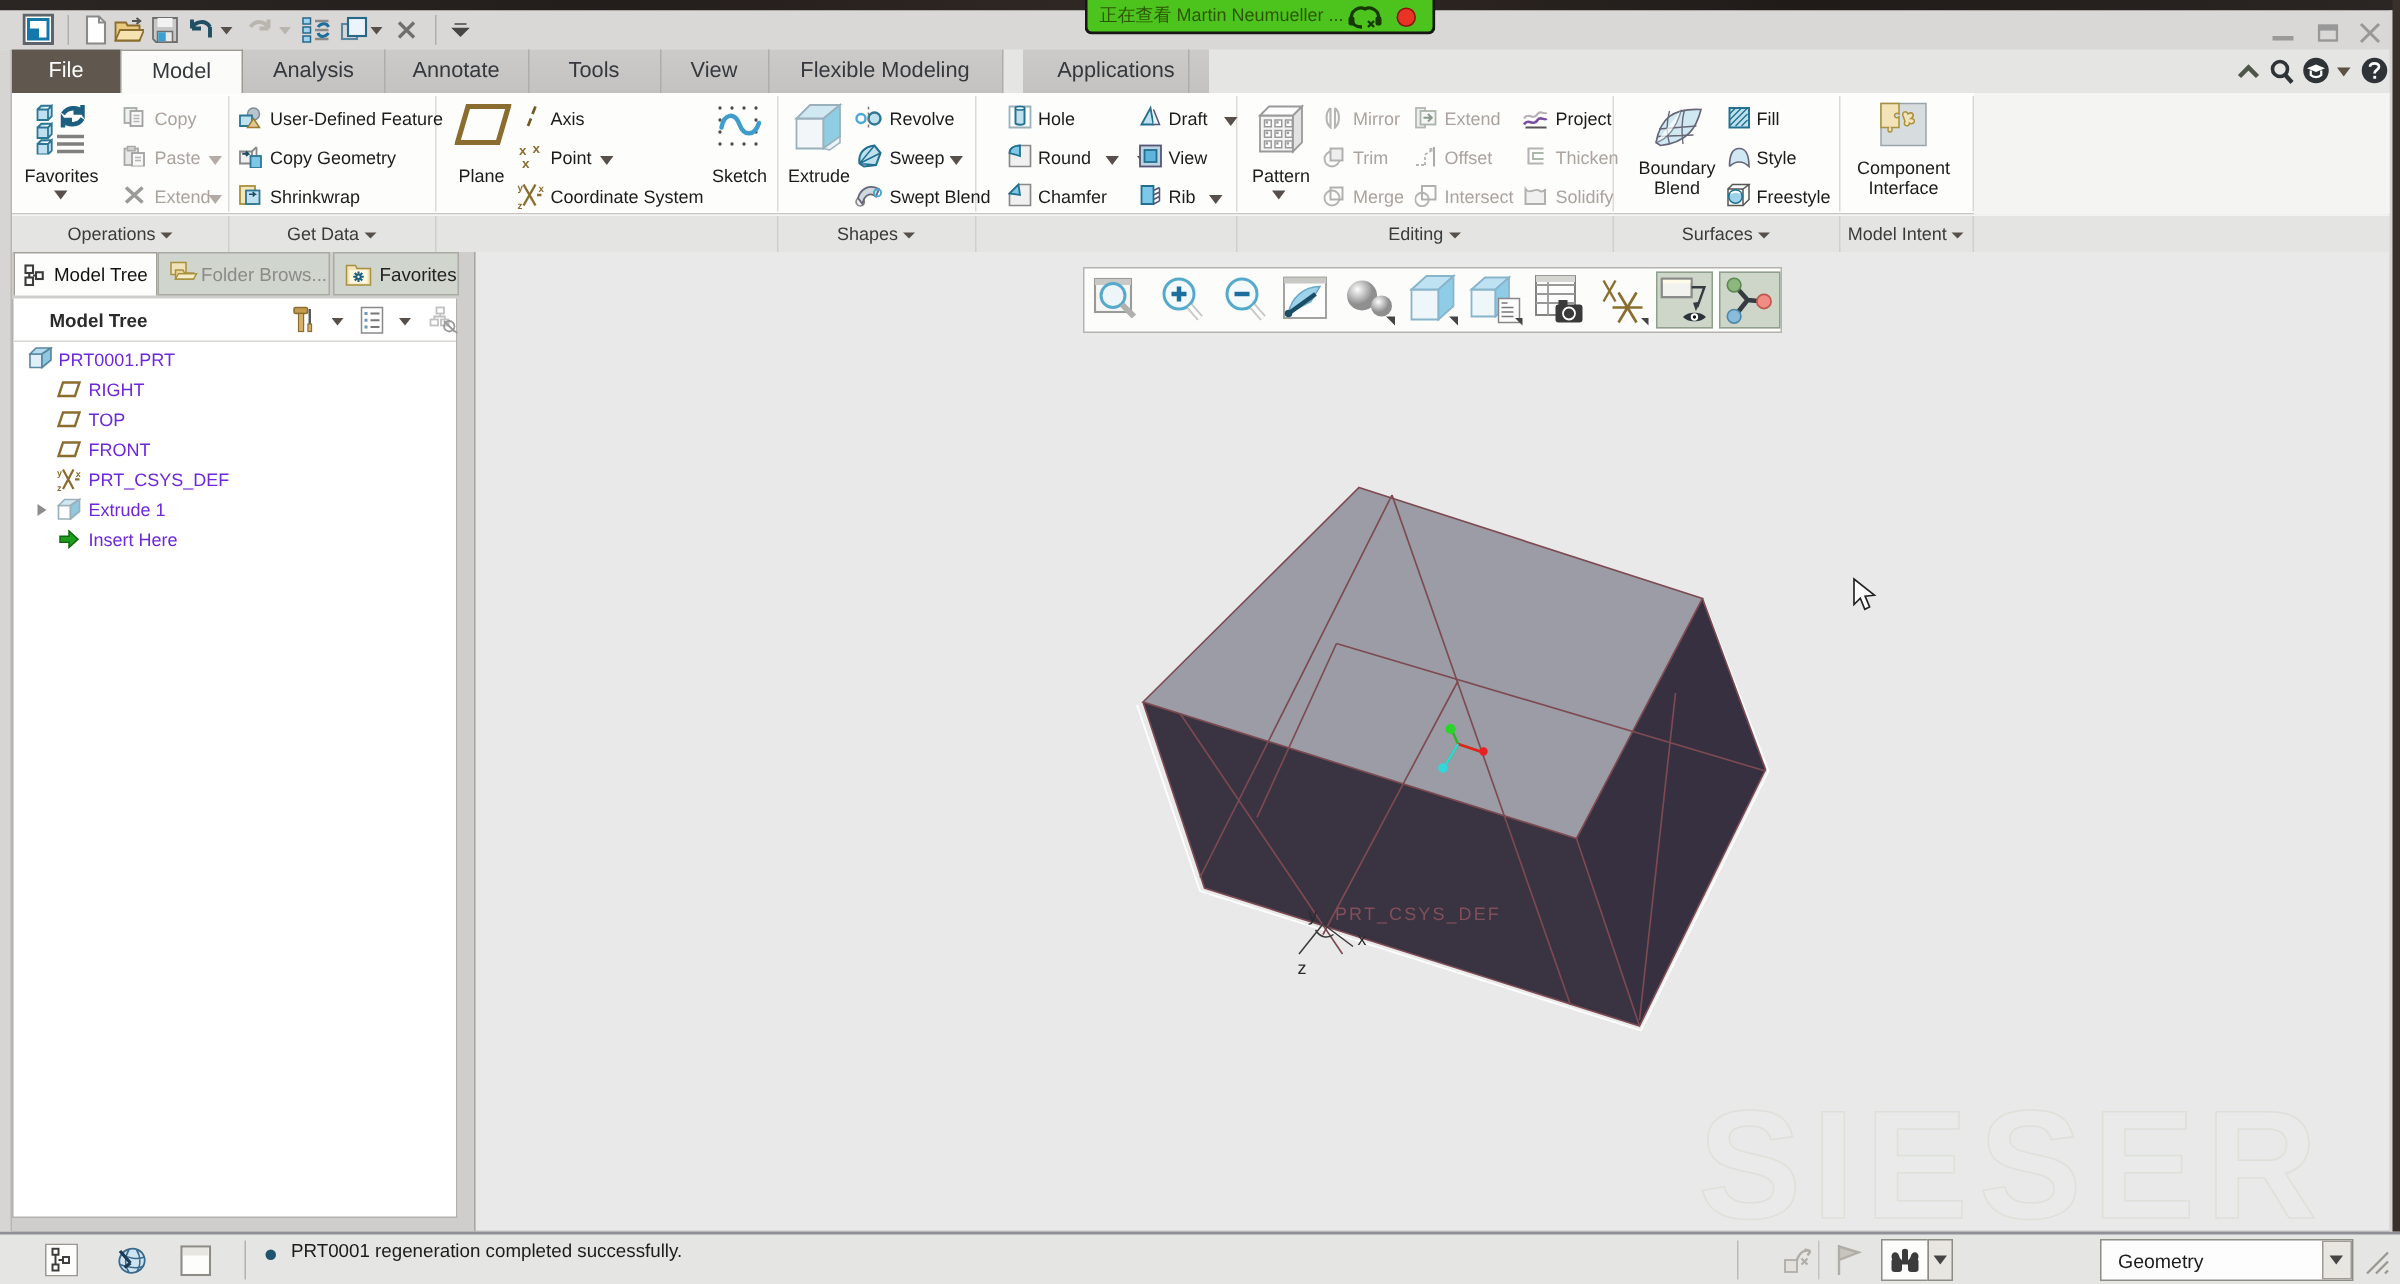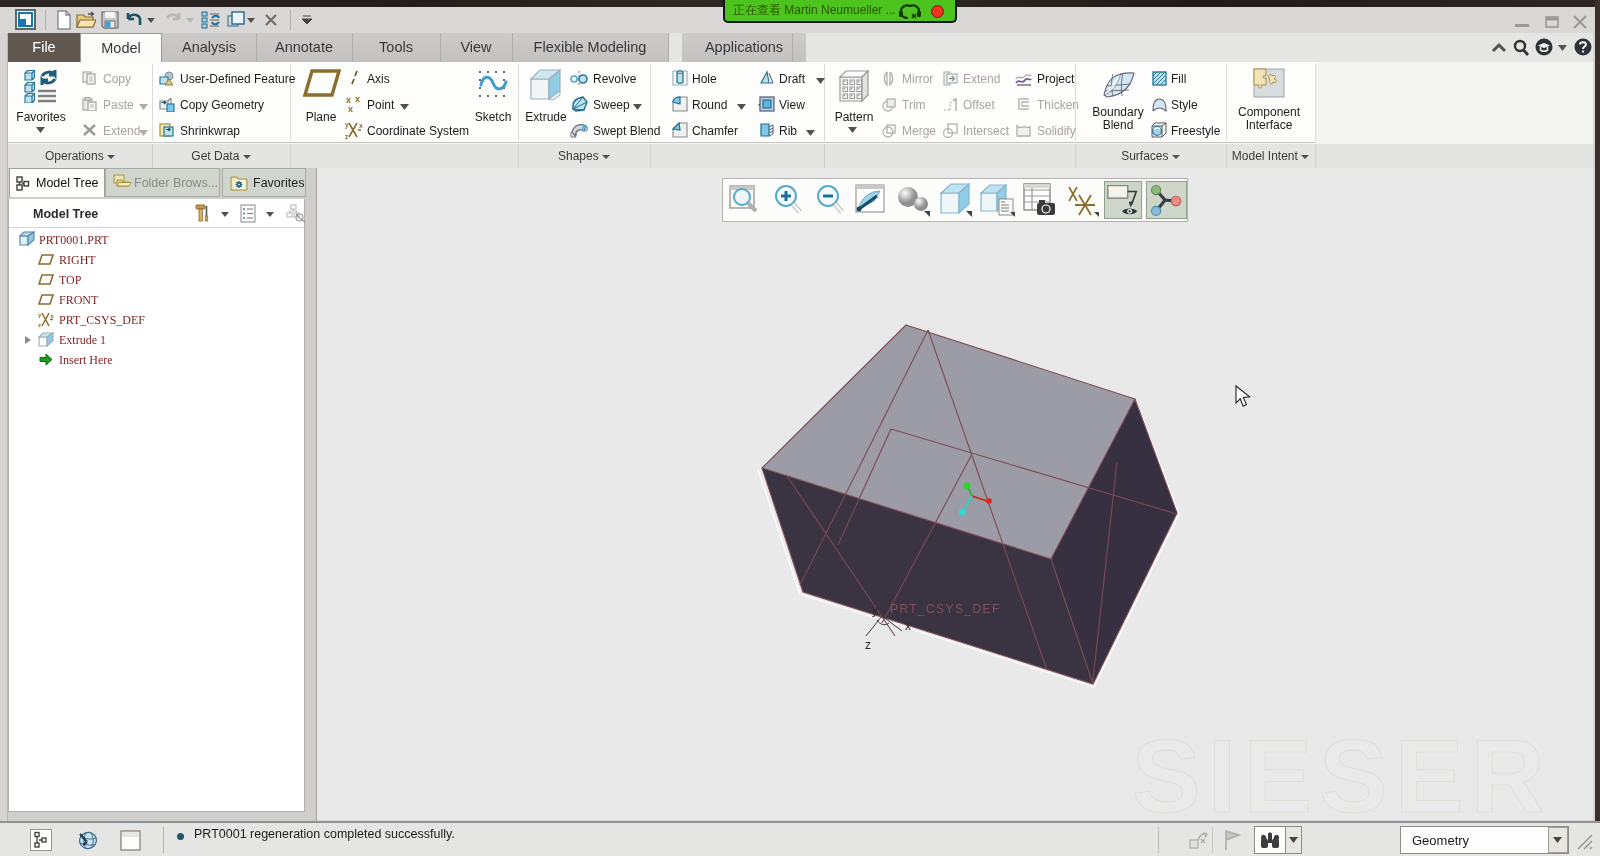--- a/index.html
+++ b/index.html
@@ -30,21 +30,21 @@
   .bigbtn { position:absolute; text-align:center; font-size:12px; color:#1c1c1c; }
   .darr { display:inline-block; width:0; height:0; border-left:4px solid transparent; border-right:4px solid transparent; border-top:4px solid #57504a; vertical-align:middle; }
   
   #rlabels { left:0; top:143px; width:1600px; height:25px; background:#e4e4e3; border-top:1px solid #f4f4f3; }
   .rlabel { position:absolute; top:0; height:25px; line-height:24px; font-size:12px; color:#3b3b3b; text-align:center; white-space:nowrap; }
   .rlsep { position:absolute; top:0; width:1px; height:25px; background:#cfcfce; }
   
   #leftpanel { left:0; top:168px; width:317px; height:653px; background:#cfcecc; }
   .lptab { position:absolute; top:0; height:29px; font-size:12.5px; line-height:28px; white-space:nowrap; overflow:hidden; }
   #lptree { position:absolute; left:8px; top:31px; width:297px; height:613px; background:#fff; border:1px solid #b2b1ae; border-top:none; }
-  .titem { position:absolute; font-size:12px; color:#7f1d1d; white-space:nowrap;font-family:Liberation Serif, serif; }
+  .titem { position:absolute; font-size:12px; color:#6d28d9; white-space:nowrap; }
   
   #canvas { left:317px; top:168px; width:1276px; height:652px; background:#e9e9e9; }
   #gtoolbar { position:absolute; left:405px; top:10px; width:466px; height:44px; background:#fcfcfb; border:1px solid #b4b3b1; }
   .gbtn { position:absolute; top:2px; width:40px; height:38px; }
   .gbtn-on { background:#cdd6c9; border:1px solid #8fa08c; }
   
   #statusbar { left:0; top:821px; width:1600px; height:35px; background:#e5e5e4; border-top:2px solid #8e9296; }
   
   #rframe1 { left:1593px; top:7px; width:4px; height:814px; background:#d6d5d3; }
   #rframe2 { left:1595px; top:0px; width:5px; height:821px; background:#39302c; }
@@ -443,20 +443,21 @@
       <path d="M1 1 L13 1 L13 8 C9 6 9 12 13 10 L13 17 L8 17 C10 21 4 21 6 17 L1 17 Z" fill="#f2e3b8" stroke="#a8913f" stroke-width="1"></path>
       <path d="M16 10 C14 7 18 5 19 8 C22 6 24 9 21 11 C25 11 23 16 20 14 C20 17 15 16 17 13 Z" fill="#f2e3b8" stroke="#a8913f" stroke-width="1"></path>
     </svg>
   <div class="bigbtn" style="left:1234px;top:44px;width:70px;line-height:13px">Component<br>Interface</div>
 </div>
 <div class="abs" id="rlabels">
   <div class="rlabel" style="left:8px;width:144px;">Operations <span class="darr"></span></div>
   <div class="rlabel" style="left:152px;width:138px;">Get Data <span class="darr"></span></div>
   <div class="rlabel" style="left:518px;width:132px;">Shapes <span class="darr"></span></div>
   <div class="rlabel" style="left:650px;width:174px;margin-top:28px;">Engineering <span class="darr"></span></div>
+  <div class="rlabel" style="left:824px;width:251px;">Editing <span class="darr"></span></div>
   <div class="rlabel" style="left:1075px;width:151px;">Surfaces <span class="darr"></span></div>
   <div class="rlabel" style="left:1226px;width:89px;">Model Intent <span class="darr"></span></div>
   <div class="rlsep" style="left:152px;"></div>
   <div class="rlsep" style="left:290px;"></div>
   <div class="rlsep" style="left:518px;"></div>
   <div class="rlsep" style="left:650px;"></div>
   <div class="rlsep" style="left:824px;"></div>
   <div class="rlsep" style="left:1075px;"></div>
   <div class="rlsep" style="left:1226px;"></div>
   <div class="rlsep" style="left:1315px;"></div>

